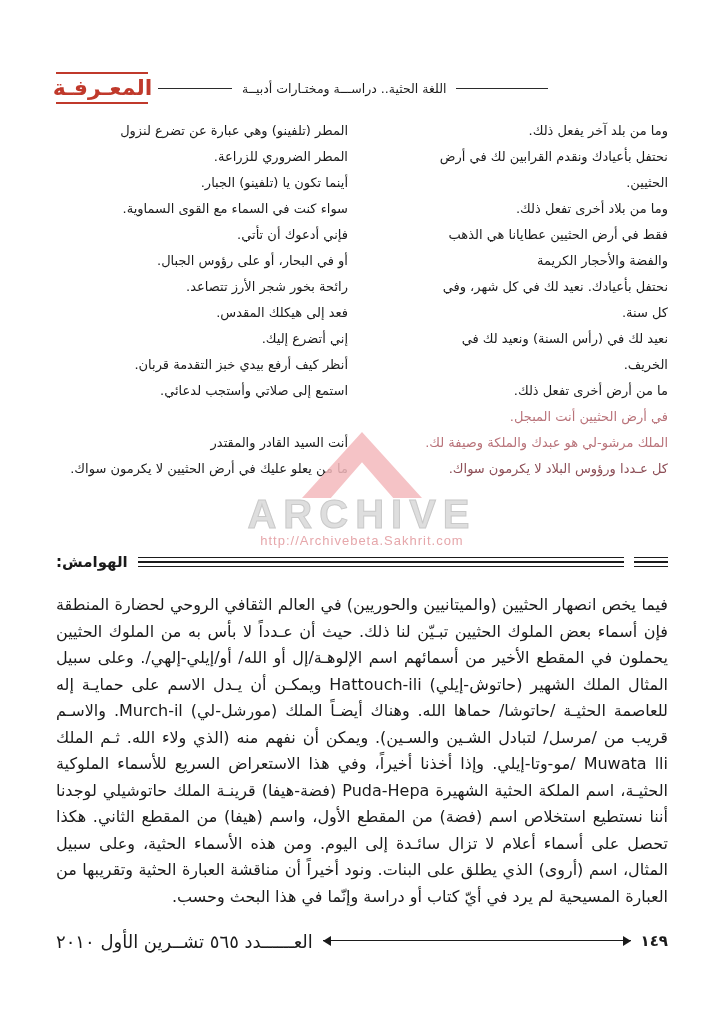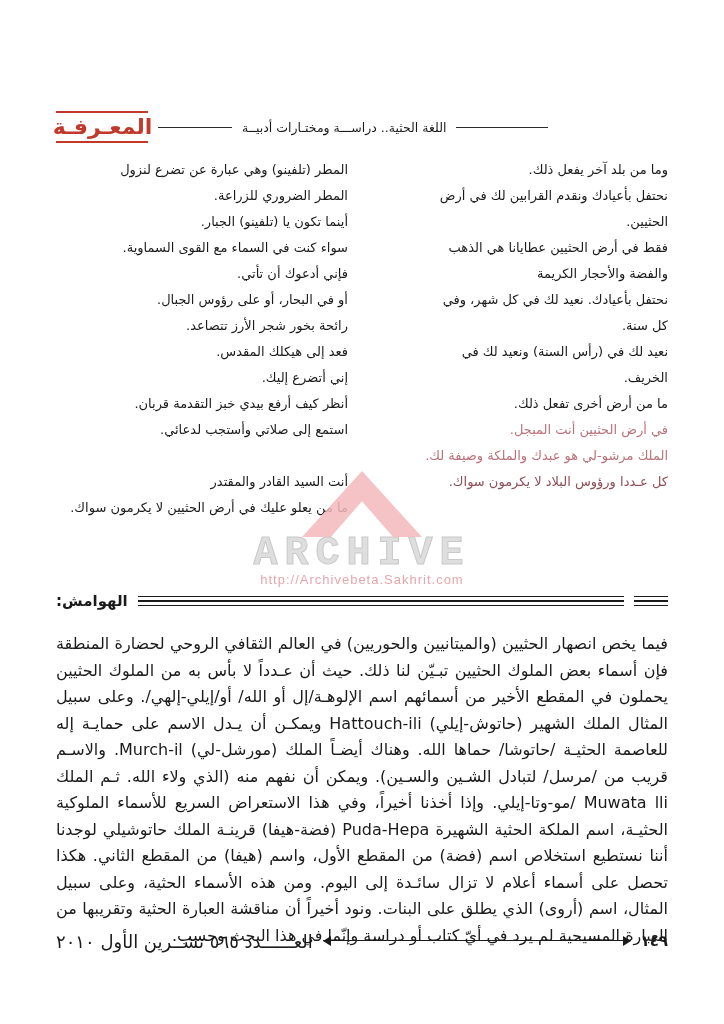--- a/index.html
+++ b/index.html
@@ -12,21 +12,20 @@
     height: 1024px;
     position: relative;
     font-family: "DejaVu Sans", sans-serif;
     color: #1b1b1b;
     overflow: hidden;
   }
   .page {
     position: absolute;
     inset: 0;
     padding: 12px;
-    margin-top: 39px;
   }
 
   
   .header {
     position: absolute;
     top: 68px;
     left: 56px;
     right: 56px;
     height: 40px;
     display: flex;
@@ -124,21 +123,21 @@
   .wm-shape {
     width: 120px;
     height: 66px;
     margin: 0 auto;
     background: #f3b8bc;
     opacity: .85;
     clip-path: polygon(50% 0%, 100% 100%, 76% 100%, 50% 46%, 24% 100%, 0% 100%);
   }
   .wm-title {
     margin-top: -6px;
-    font-family: Liberation Mono, monospace;
+    font-family: Liberation Sans, sans-serif;
     font-size: 40px;
     letter-spacing: 7px;
     color: #dedede;
     font-weight: bold;
     -webkit-text-stroke: 1px #c9c9c9;
   }
   .wm-url {
     margin-top: -4px;
     font-family: Liberation Sans, sans-serif;
     font-size: 13px;
@@ -275,20 +274,21 @@
     <div class="header-title">اللغة الحثية.. دراســـة ومختـارات أدبيــة</div>
     <div class="header-rule2"></div>
   </div>
 
   <div class="poem">
 
     <div class="poem-col left">
       <div class="line">وما من بلد آخر يفعل ذلك.</div>
       <div class="line">نحتفل بأعيادك ونقدم القرابين لك في أرض</div>
       <div class="line">الحثيين.</div>
+      <div class="line">وما من بلاد أخرى تفعل ذلك.</div>
       <div class="line">فقط في أرض الحثيين عطايانا هي الذهب</div>
       <div class="line">والفضة والأحجار الكريمة</div>
       <div class="line">نحتفل بأعيادك. نعيد لك في كل شهر، وفي</div>
       <div class="line">كل سنة.</div>
       <div class="line">نعيد لك في (رأس السنة) ونعيد لك في</div>
       <div class="line">الخريف.</div>
       <div class="line">ما من أرض أخرى تفعل ذلك.</div>
       <div class="line faded">في أرض الحثيين أنت المبجل.</div>
       <div class="line faded">الملك مرشو-لي هو عبدك والملكة وصيفة لك.</div>
       <div class="line faded2">كل عـددا ورؤوس البلاد لا يكرمون سواك.</div>

